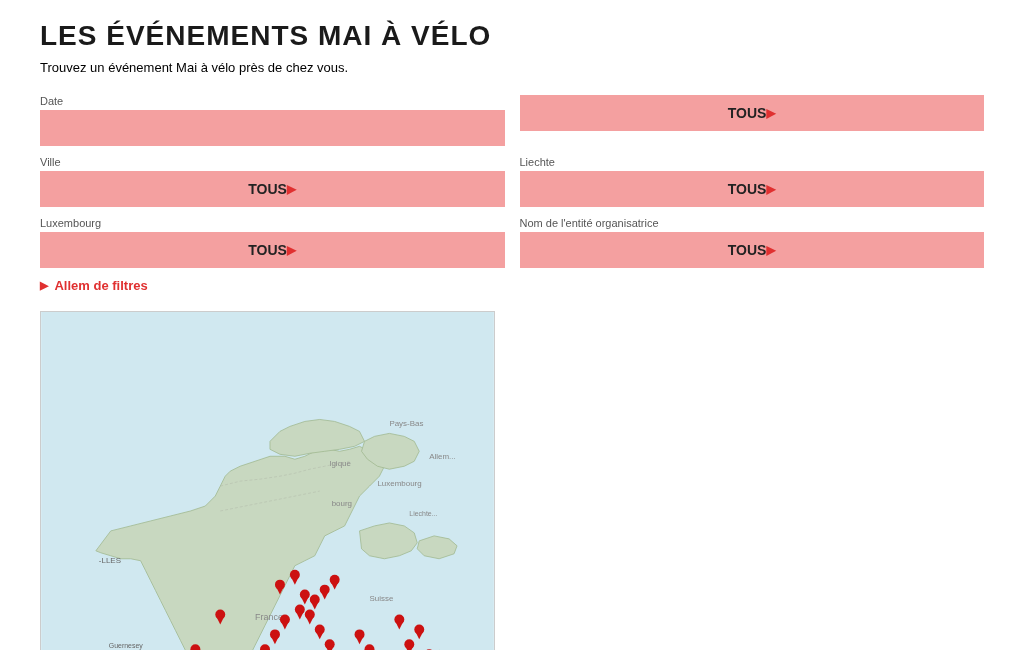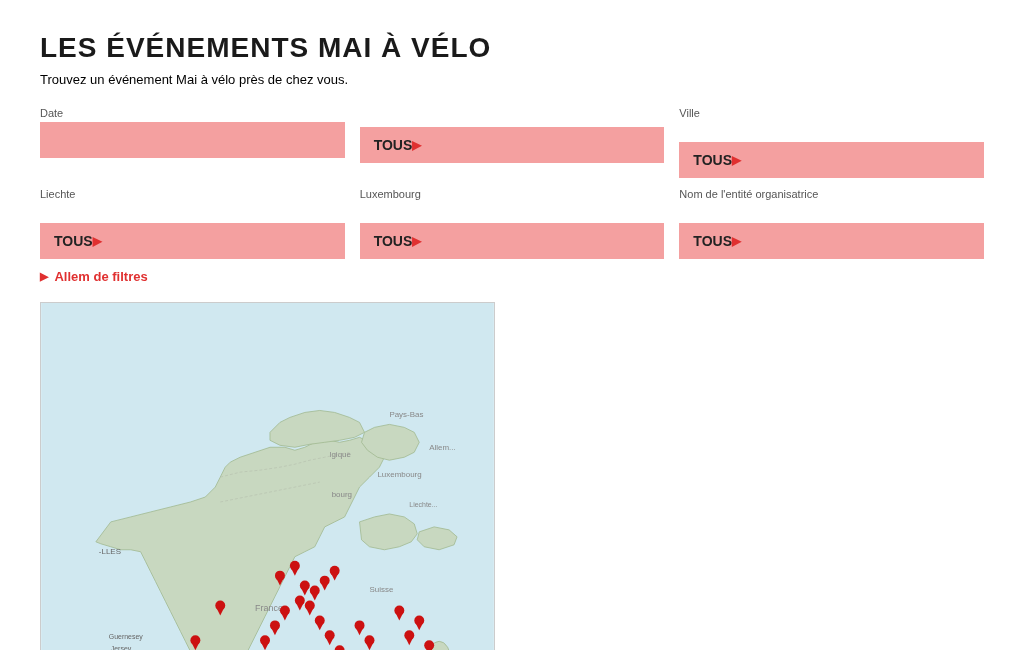--- a/index.html
+++ b/index.html
@@ -14,30 +14,29 @@
     .page-container {
       padding: 20px 40px;
     }
     .page-title {
       font-size: 28px;
       font-weight: 900;
       color: #1a1a1a;
       text-transform: uppercase;
       letter-spacing: 1px;
       margin-bottom: 8px;
-      margin-top: 12px;
     }
     .page-subtitle {
       font-size: 13px;
       color: #000000;
       margin-bottom: 20px;
     }
     .filters-grid {
       display: grid;
-      grid-template-columns: 1fr 1fr 1fr;
+      grid-template-columns: 1fr 1fr;
       gap: 10px 15px;
       margin-bottom: 10px;
     }
     .filter-group {
       display: flex;
       flex-direction: column;
     }
     .filter-label {
       font-size: 11px;
       color: #555;
@@ -68,22 +67,21 @@
     .filter-select-dropdown {
       background: #f4a0a0;
       border: none;
       padding: 10px 14px;
       font-size: 14px;
       font-weight: 600;
       color: #222;
       cursor: pointer;
       display: flex;
       align-items: center;
-      justify-content: flex-start;
-      margin-top: 20px;
+      justify-content: center;
     }
     .arrow-right {
       color: #e03030;
       font-size: 12px;
       font-weight: bold;
     }
     .more-filters {
       display: flex;
       align-items: center;
       gap: 6px;

